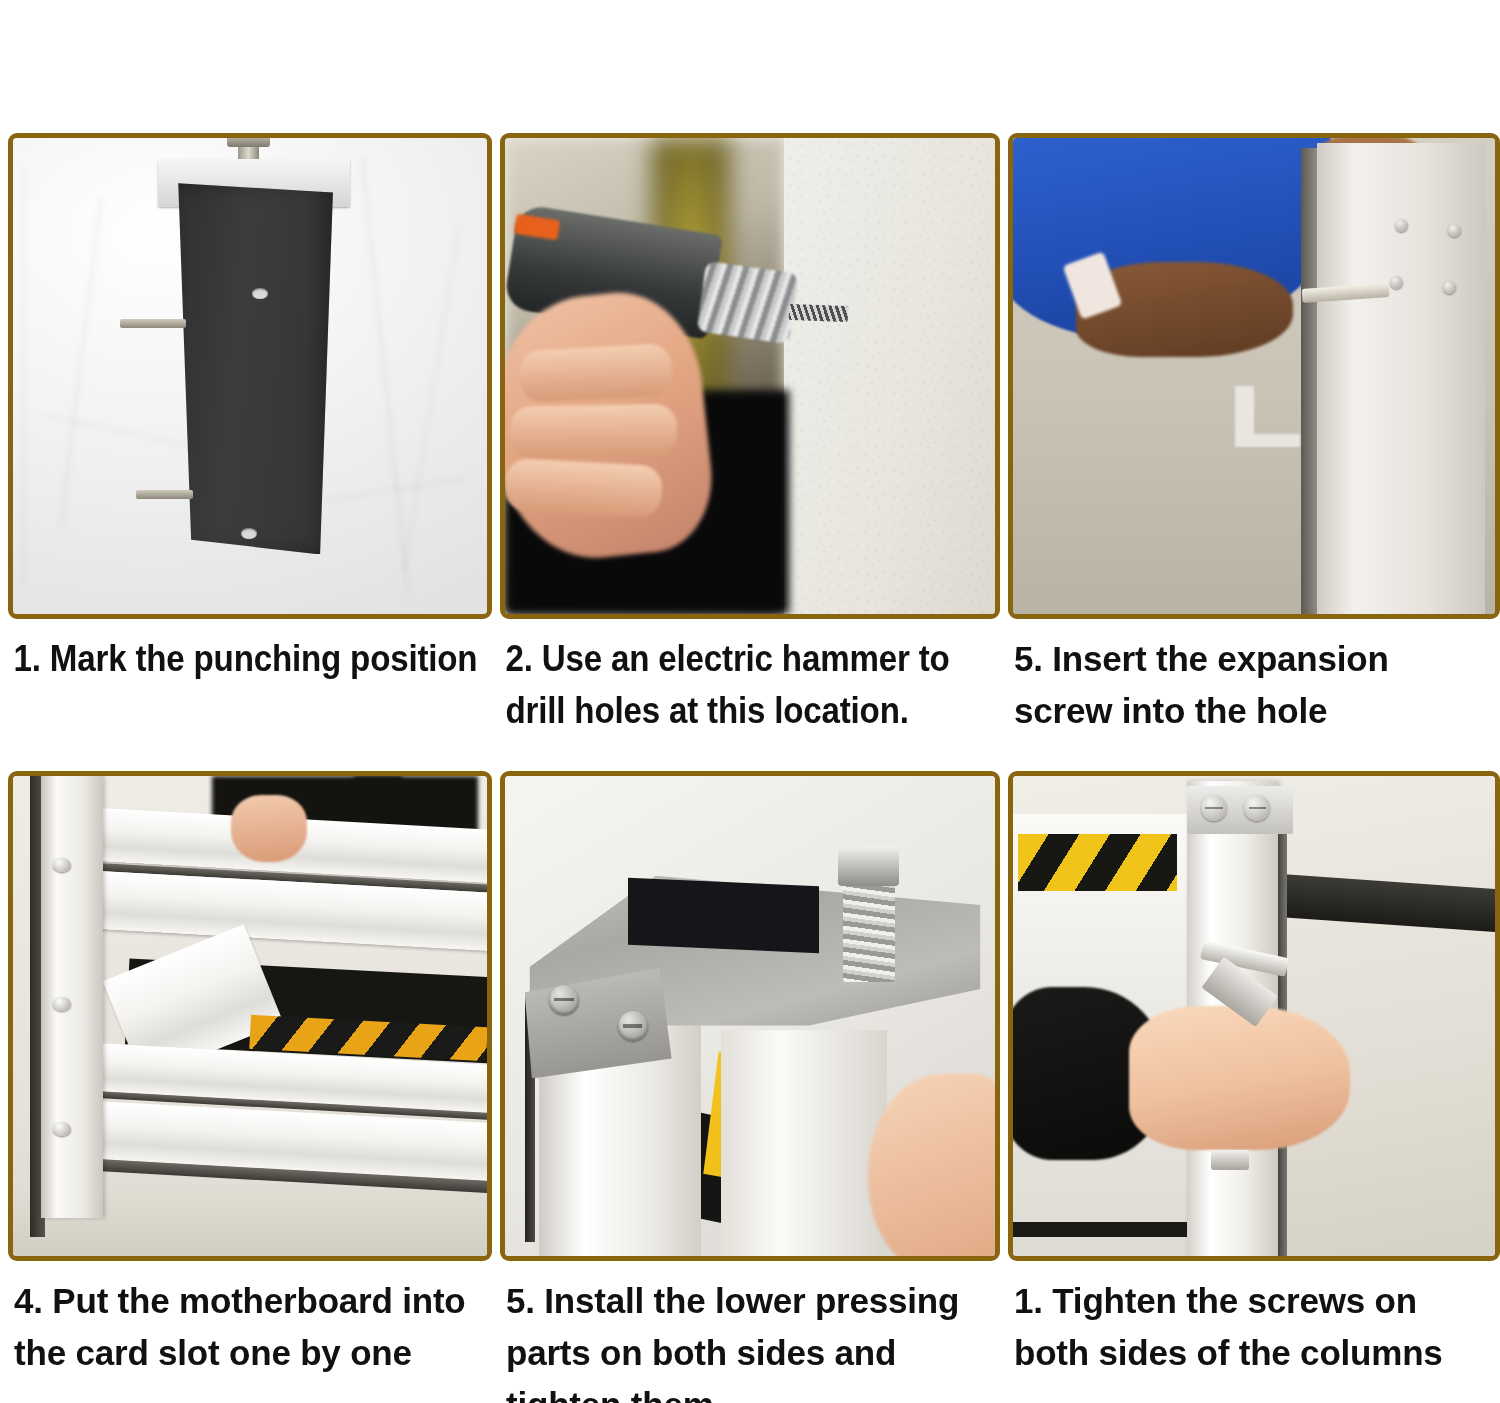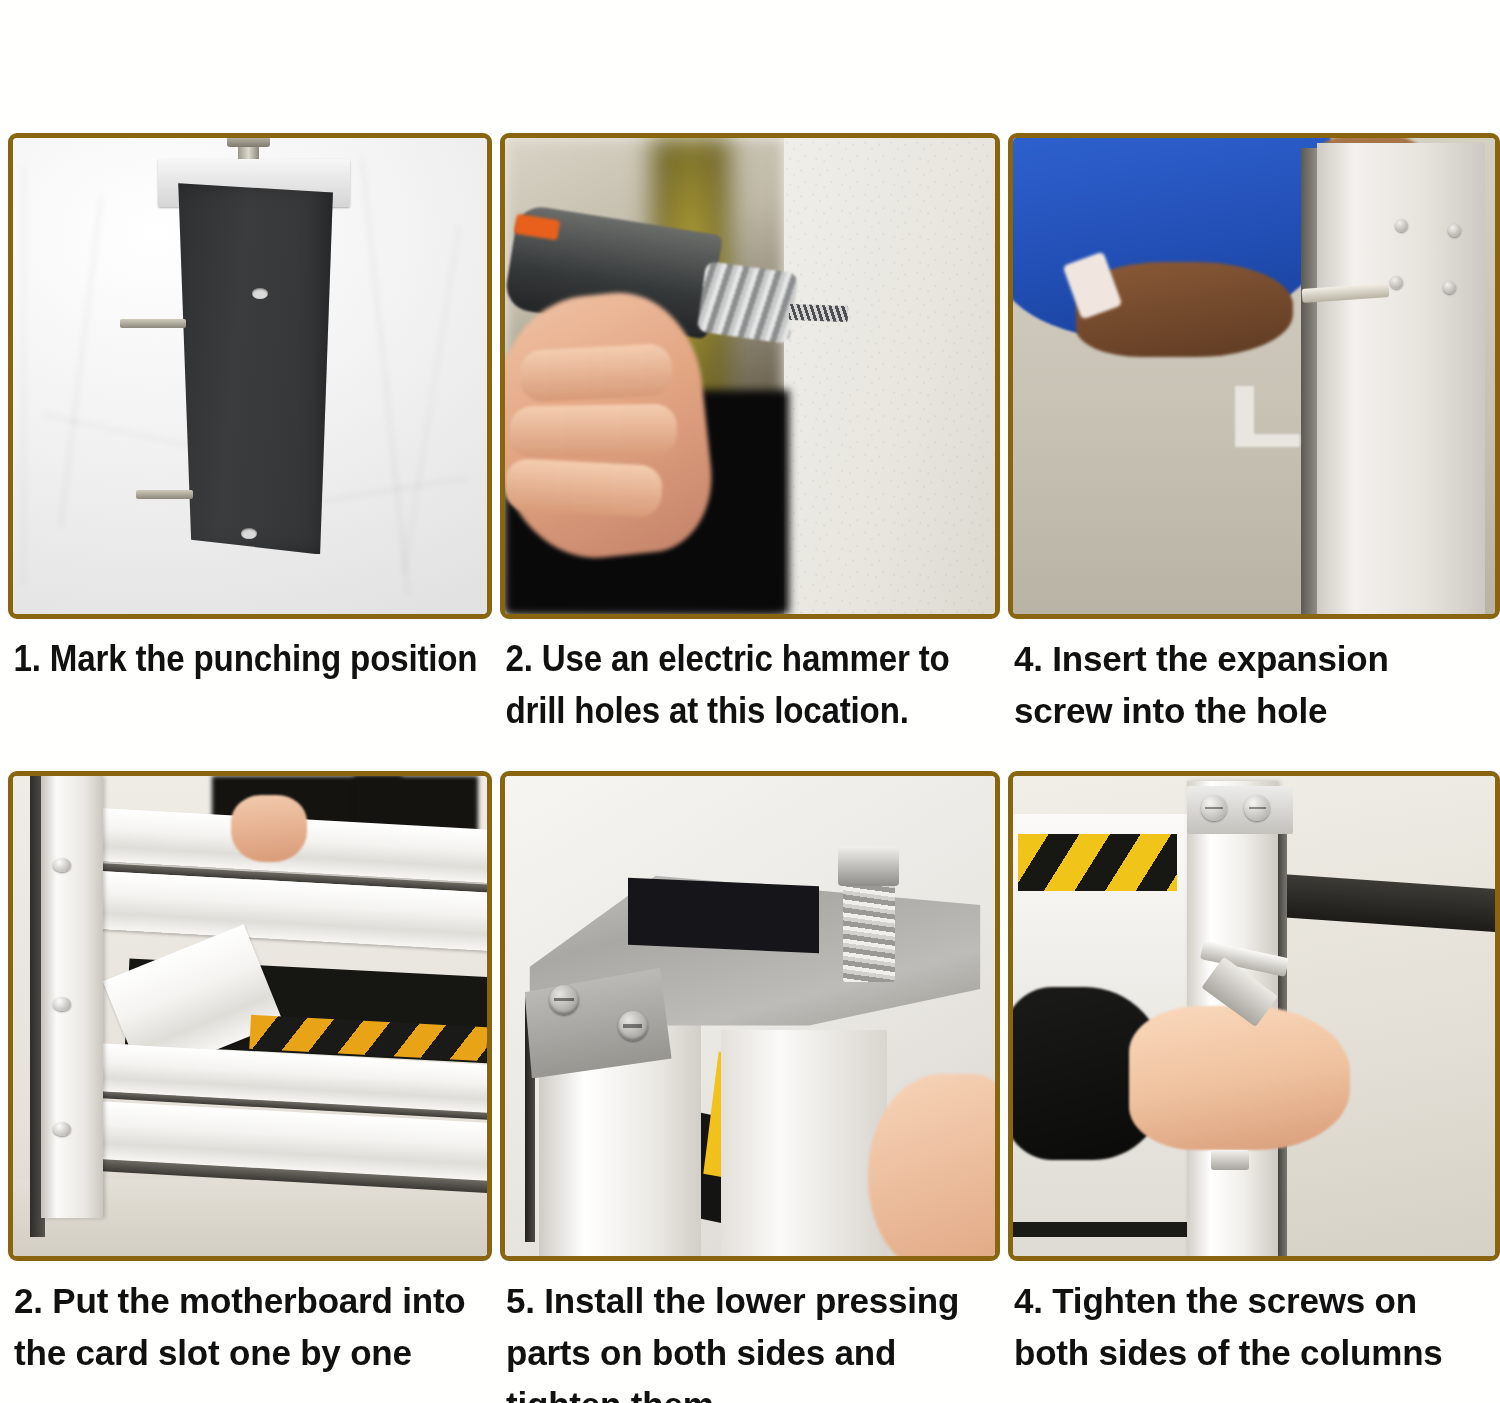--- a/index.html
+++ b/index.html
@@ -563,21 +563,21 @@
         <div class="cuff"></div>
         <div class="tool"></div>
         <div class="allen"></div>
       </div>
     </div>
 
     <div class="caption cond">1. Mark the punching position</div>
 
     <div class="caption cond">2. Use an electric hammer to drill holes at this location.</div>
 
-    <div class="caption">4. Insert the expansion screw into the hole</div>
+    <div class="caption">5. Insert the expansion screw into the hole</div>
 
     <div class="cell-img">
       <div class="photo p4">
         <div class="bgwall"></div>
         <div class="dark-top"></div>
         <div class="person"></div>
         <div class="floor4"></div>
 
         <div class="board" style="left:18%; top:9%; width:84%; height:11%; transform: rotate(3.2deg);"></div>
         <div class="boardgap" style="left:18%; top:20.5%; width:84%; height:1.6%; transform: rotate(3.2deg);"></div>
@@ -634,20 +634,20 @@
         <div class="pscrew6" style="left:39%; top:4%;"></div>
         <div class="pscrew6" style="left:48%; top:4%;"></div>
         <div class="sleeve"></div>
         <div class="hand6"></div>
         <div class="tool6"></div>
         <div class="tool6b"></div>
         <div class="lowscrew"></div>
       </div>
     </div>
 
-    <div class="caption">2. Put the motherboard into the card slot one by one</div>
+    <div class="caption">4. Put the motherboard into the card slot one by one</div>
 
     <div class="caption">5. Install the lower pressing parts on both sides and tighten them</div>
 
-    <div class="caption">4. Tighten the screws on both sides of the columns</div>
+    <div class="caption">1. Tighten the screws on both sides of the columns</div>
 
   </div>
 </div>
 
 </body></html>

